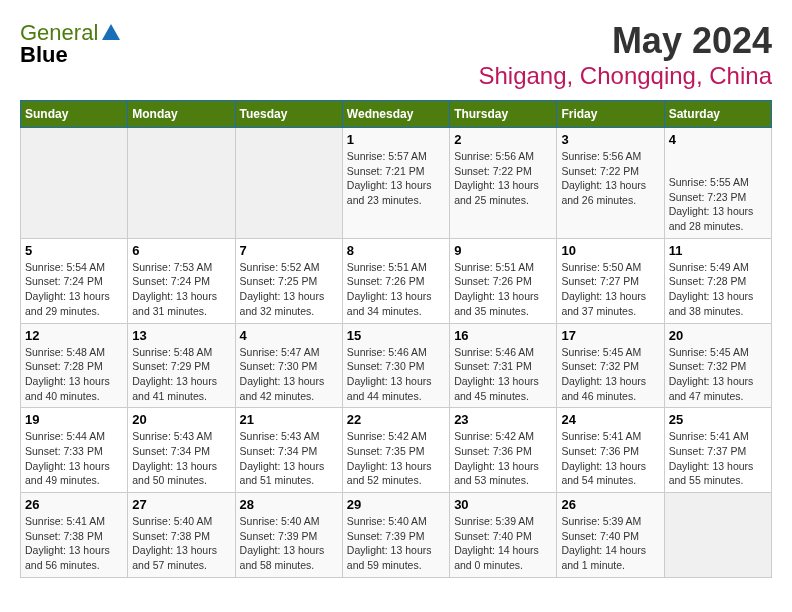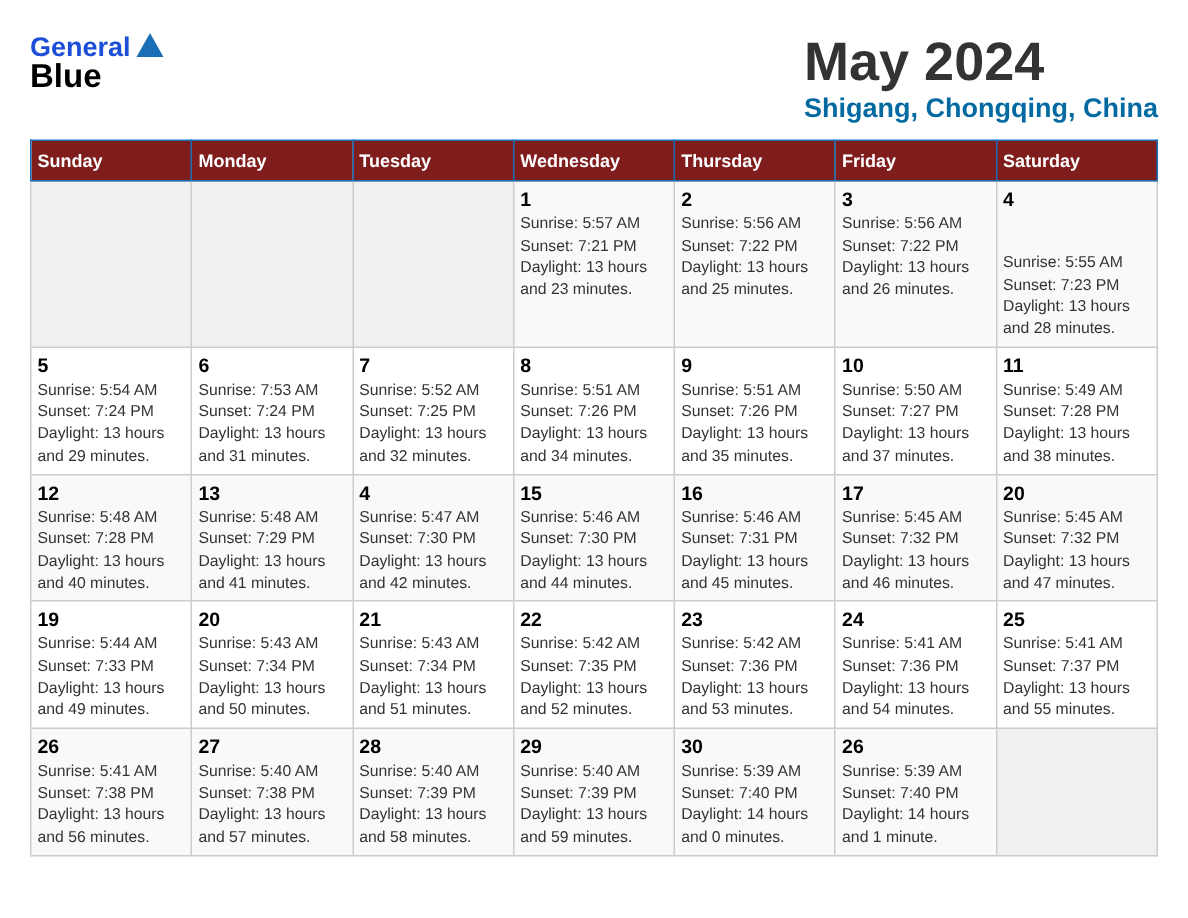--- a/index.html
+++ b/index.html
@@ -15,38 +15,38 @@
       justify-content: space-between;
       align-items: flex-start;
       margin-bottom: 10px;
     }
     .logo {
       display: flex;
       flex-direction: column;
       align-items: flex-start;
     }
     .title-block {
+      text-align: right;
     }
     .main-title {
       font-size: 36px;
       font-weight: bold;
       color: #333;
     }
     .subtitle {
-      font-size: 18px;
-      color: #0369a1;
-      font-weight: bold;
+      font-size: 24px;
+      color: #be185d;
     }
     table {
       width: 100%;
       border-collapse: collapse;
       font-size: 11px;
     }
     thead tr {
-      background-color: #7f1d1d;
+      background-color: #4d7c0f;
       color: #fff;
     }
     thead th {
       padding: 6px 4px;
       text-align: left;
       font-size: 12px;
       font-weight: bold;
       border: 1px solid #1a6eb5;
     }
     tbody tr {
@@ -76,21 +76,21 @@
     .empty-cell {
       background: #f0f0f0 !important;
     }
   </style>
 </head>
 <body>
 
 <div class="header">
   <div class="logo">
     <div style="display:flex;align-items:center;">
-      <span style="font-size:18px;font-weight:bold;color:#1d4ed8;">General</span>
+      <span style="font-size:22px;font-weight:normal;color:#4d7c0f;">General</span>
       <svg width="22" height="22" viewBox="0 0 22 22" style="margin-left:2px;">
         <polygon points="11,2 20,18 2,18" fill="#1a6eb5"></polygon>
       </svg>
     </div>
     <span style="font-size:22px;font-weight:bold;color:#000000;margin-top:-4px;">Blue</span>
   </div>
   <div class="title-block">
     <div class="main-title">May 2024</div>
     <div class="subtitle">Shigang, Chongqing, China</div>
   </div>

